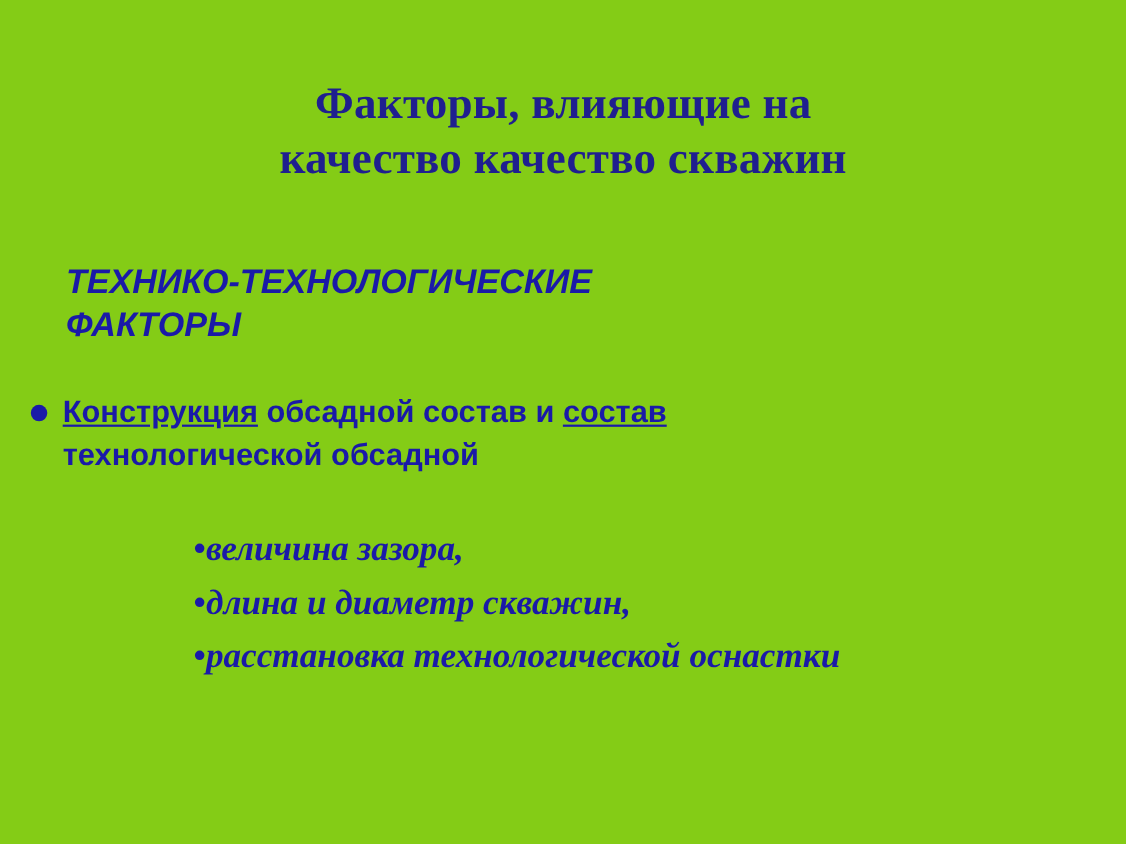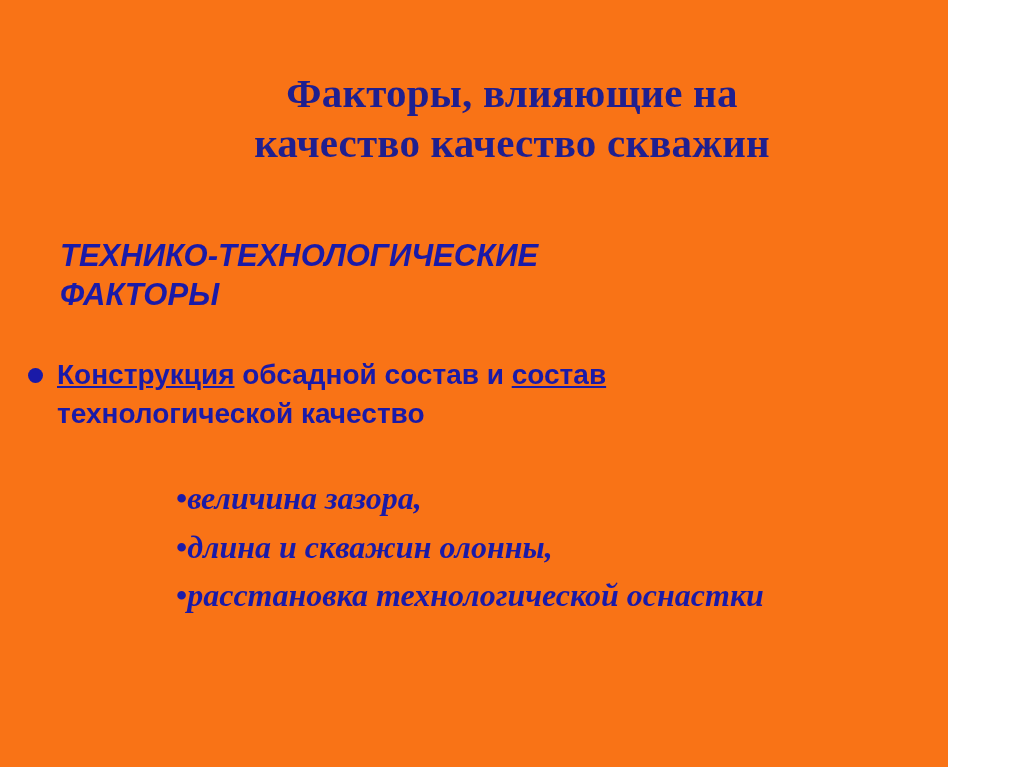--- a/index.html
+++ b/index.html
@@ -8,23 +8,23 @@
     background: #ffffff;
   }
   body {
     width: 1024px;
     height: 767px;
     overflow: hidden;
     font-family: "Liberation Sans", sans-serif;
   }
   .slide {
     position: relative;
-    width: 948px;
+    width: 1024px;
     height: 767px;
-    background: #f97316;
+    background: #84cc16;
     box-sizing: border-box;
   }
 
   
   .title-block {
     position: absolute;
     top: 68px;
     left: 60px;
     width: 904px;
     text-align: center;
@@ -116,23 +116,23 @@
   </div>
 
   <div class="subtitle-block">
     <div class="subtitle-line">ТЕХНИКО-ТЕХНОЛОГИЧЕСКИЕ</div>
     <div class="subtitle-line">ФАКТОРЫ</div>
   </div>
 
   <div class="bullet-l1">
     <span class="bullet-dot"></span>
     <span class="bullet-l1-text">
-      <span class="u">Конструкция</span><span> обсадной состав и </span><span class="u">состав</span><span> технологической качество</span>
+      <span class="u">Конструкция</span><span> обсадной состав и </span><span class="u">состав</span><span> технологической обсадной</span>
     </span>
   </div>
 
   <div class="sub-list">
     <div class="sub-item"><span class="sq">•</span><span>величина зазора,</span></div>
-    <div class="sub-item"><span class="sq">•</span><span>длина и скважин олонны,</span></div>
+    <div class="sub-item"><span class="sq">•</span><span>длина и диаметр скважин,</span></div>
     <div class="sub-item"><span class="sq">•</span><span>расстановка технологической оснастки</span></div>
   </div>
 
 </div>
 
 </body></html>

